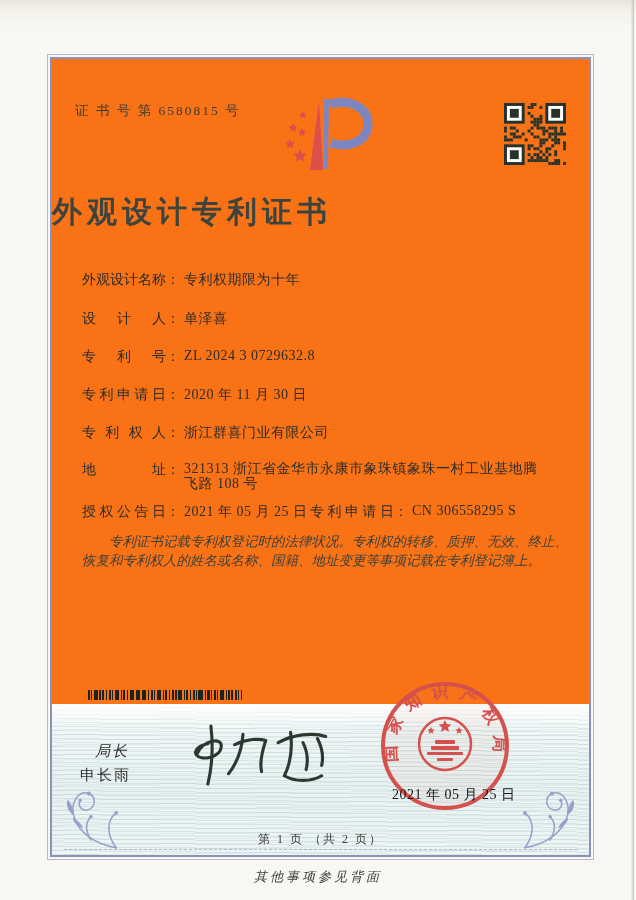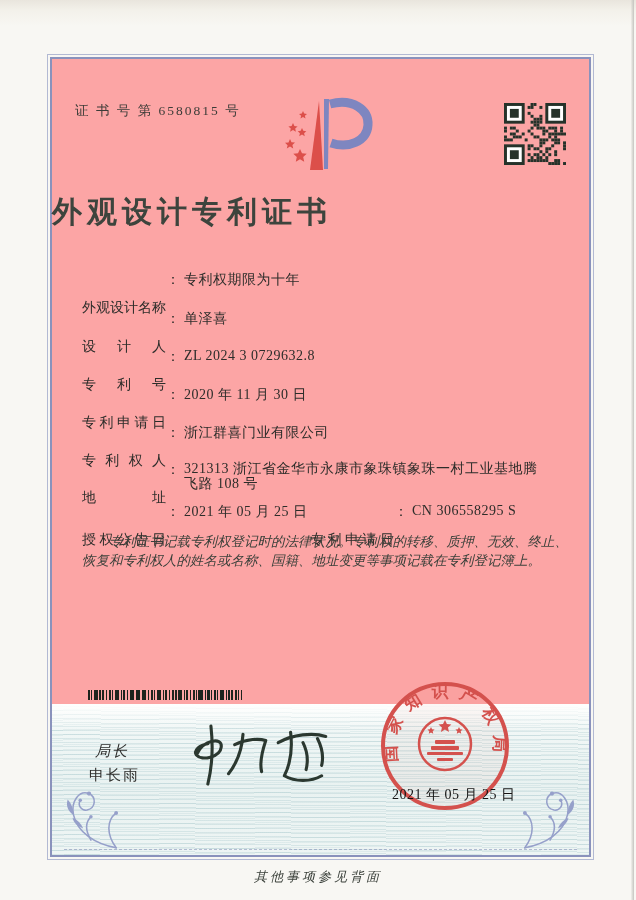--- a/index.html
+++ b/index.html
@@ -17,42 +17,42 @@
     position:absolute; left:0; top:0; width:636px; height:26px;
     background:linear-gradient(180deg,#e9e5dd 0%, #f3f1ea 40%, rgba(248,247,243,0) 100%);
   }
   .scan-right {
     position:absolute; right:2px; top:0; width:3px; height:900px;
     background:linear-gradient(90deg, rgba(180,178,172,.1), #c6c5c0);
   }
   
   .cert {
     position:absolute; left:50px; top:57px; width:541px; height:800px;
-    background:#fca5a5;
+    background:#f97316;
     border:2px solid #8a92bc;
     outline:1px solid #b2b9d3;
     outline-offset:2px;
   }
   .cert-no {
     position:absolute; left:23px; top:43px;
     font-size:13.5px; letter-spacing:2px; color:#3c3c38;
   }
   .logo { position:absolute; left:231px; top:31px; width:112px; height:110px; }
   .qr { position:absolute; left:452px; top:44px; width:62px; height:62px; }
   .title {
     position:absolute; left:0; top:133px; width:100%;
     font-size:30px; font-weight:600;
     letter-spacing:5px; color:#3d443d;
   }
   
   .row { position:absolute; left:30px; width:500px; font-size:14px; color:#2d2d2a; }
   .lab {
     display:inline-block; width:84px;
     text-align:justify; text-align-last:justify;
-    vertical-align:top; letter-spacing:0;margin-top:28px;
+    vertical-align:top; letter-spacing:0;
   }
   .colon { display:inline-block; margin:0 4px 0 0; vertical-align:top; }
   .val { display:inline-block; vertical-align:top; letter-spacing:.5px; }
   .val-wrap { width:362px; line-height:15px; }
   .grp2 { position:absolute; left:228px; top:0; }
   
   .paras {
     position:absolute; left:30px; top:474px; width:486px;
     font-size:13.5px; line-height:18.5px; color:#3a403a;
     font-style:italic;
@@ -71,21 +71,21 @@
     background:linear-gradient(180deg,#fffffe 0%, rgba(255,255,254,0) 100%);
   }
   .barcode {
     position:absolute; left:36px; top:631px; width:154px; height:10px;
     background:
       repeating-linear-gradient(90deg,#1d231d 0 1px, rgba(0,0,0,0) 1px 3px),
       repeating-linear-gradient(90deg,#1d231d 0 2px, rgba(0,0,0,0) 2px 7px),
       repeating-linear-gradient(90deg,#1d231d 0 1px, rgba(0,0,0,0) 1px 11px);
   }
   .sig-title { position:absolute; left:43px; top:683px; font-family:"Liberation Sans", sans-serif; font-size:15px; letter-spacing:2px; color:#2e2e2c;font-style:italic; }
-  .sig-name  { position:absolute; left:37px; top:707px; font-family:"Liberation Sans", sans-serif; font-size:15px; letter-spacing:2px; color:#2e2e2c; }
+  .sig-name  { position:absolute; left:28px; top:707px; font-family:"Liberation Sans", sans-serif; font-size:15px; letter-spacing:2px; color:#2e2e2c; }
   .signature { position:absolute; left:131px; top:658px; width:150px; height:72px; }
   .seal { position:absolute; left:325px; top:619px; width:136px; height:136px; }
   .seal-date {
     position:absolute; left:340px; top:727px;
     font-size:14px; letter-spacing:.5px; color:#141414; z-index:3;
   }
   .page-ind {
     position:absolute; left:0; top:772px; width:100%;
     text-align:center; font-size:12px; letter-spacing:2px; color:#3a3a36;
   }
@@ -304,20 +304,21 @@
       <path d="M54 49l1.1 2.3 2.5.3-1.9 1.7.55 2.5-2.25-1.35-2.25 1.35.55-2.5-1.9-1.7 2.5-.3z"></path>
       <path d="M82 49l1.1 2.3 2.5.3-1.9 1.7.55 2.5-2.25-1.35-2.25 1.35.55-2.5-1.9-1.7 2.5-.3z"></path>
       <rect x="58" y="62" width="20" height="4" rx="1"></rect>
       <rect x="54" y="68" width="28" height="4" rx="1"></rect>
       <rect x="50" y="74" width="36" height="3" rx="1"></rect>
       <rect x="60" y="80" width="16" height="3" rx="1"></rect>
     </g>
   </svg>
   <div class="seal-date">2021 年 05 月 25 日</div>
 
+  <div class="page-ind">第 1 页 （共 2 页）</div>
 
   <svg class="orn orn-l" viewBox="0 0 64 80" aria-hidden="true">
     <g fill="none" stroke="#96a0ca" stroke-width="1.6" stroke-linecap="round">
       <path d="M60,78 C38,74 20,62 16,44 C13,30 22,18 32,22 C40,26 39,37 30,39 C24,40 20,34 23,29"></path>
       <path d="M60,78 C50,64 50,50 60,42"></path>
       <path d="M34,70 C28,60 28,52 34,46"></path>
     </g>
     <g fill="#96a0ca">
       <circle cx="32" cy="22" r="2.2"></circle>
         <circle cx="23" cy="29" r="1.8"></circle>

